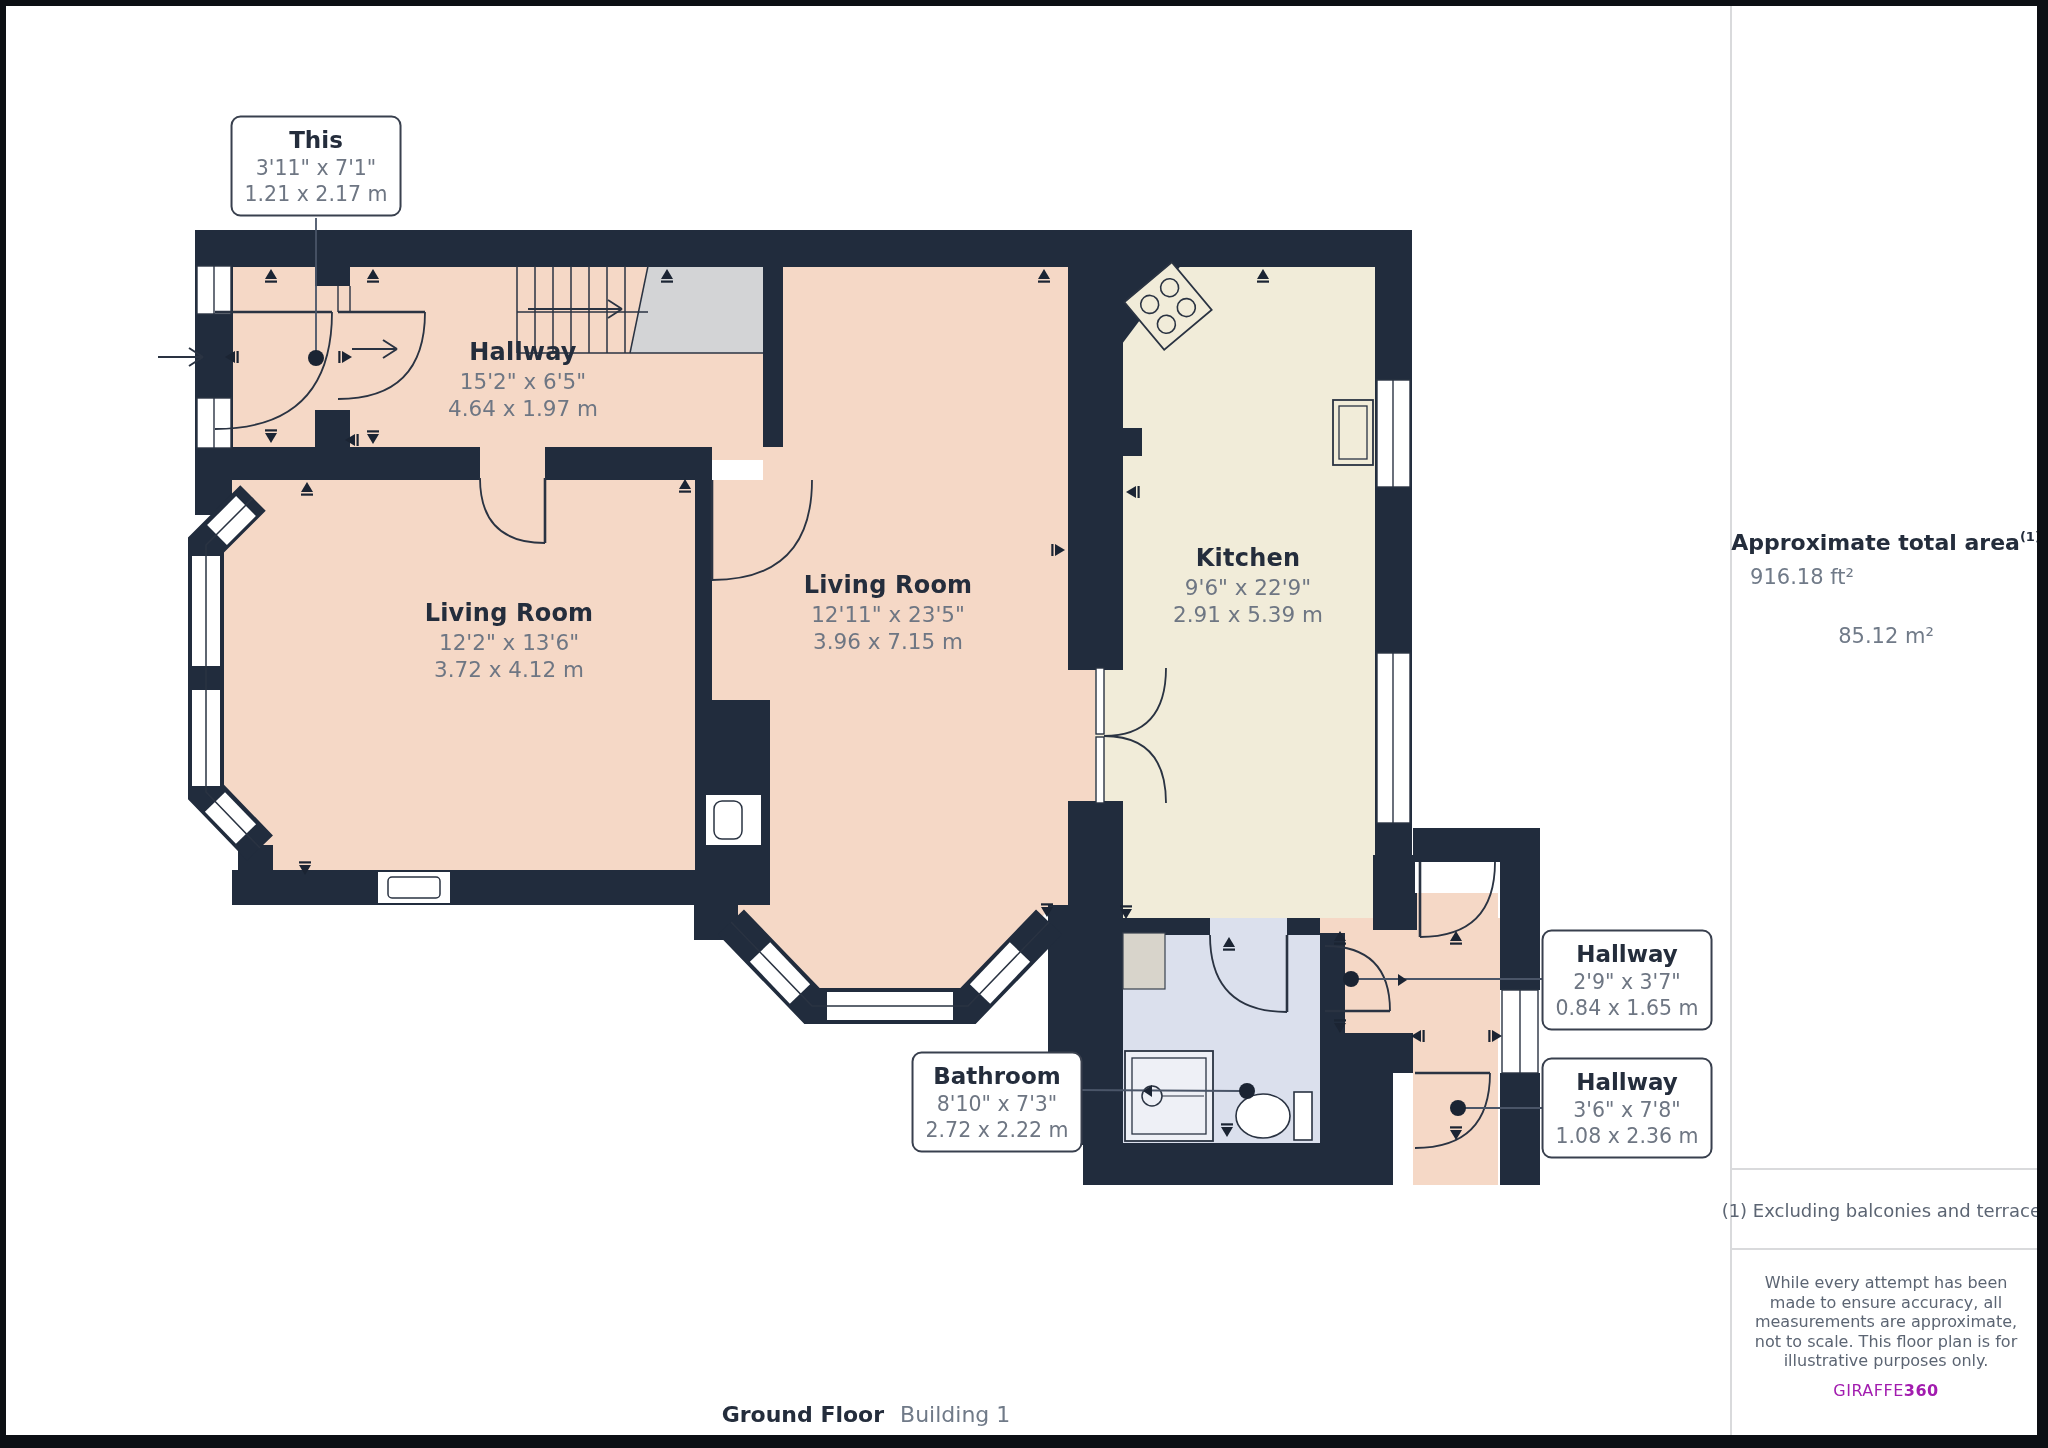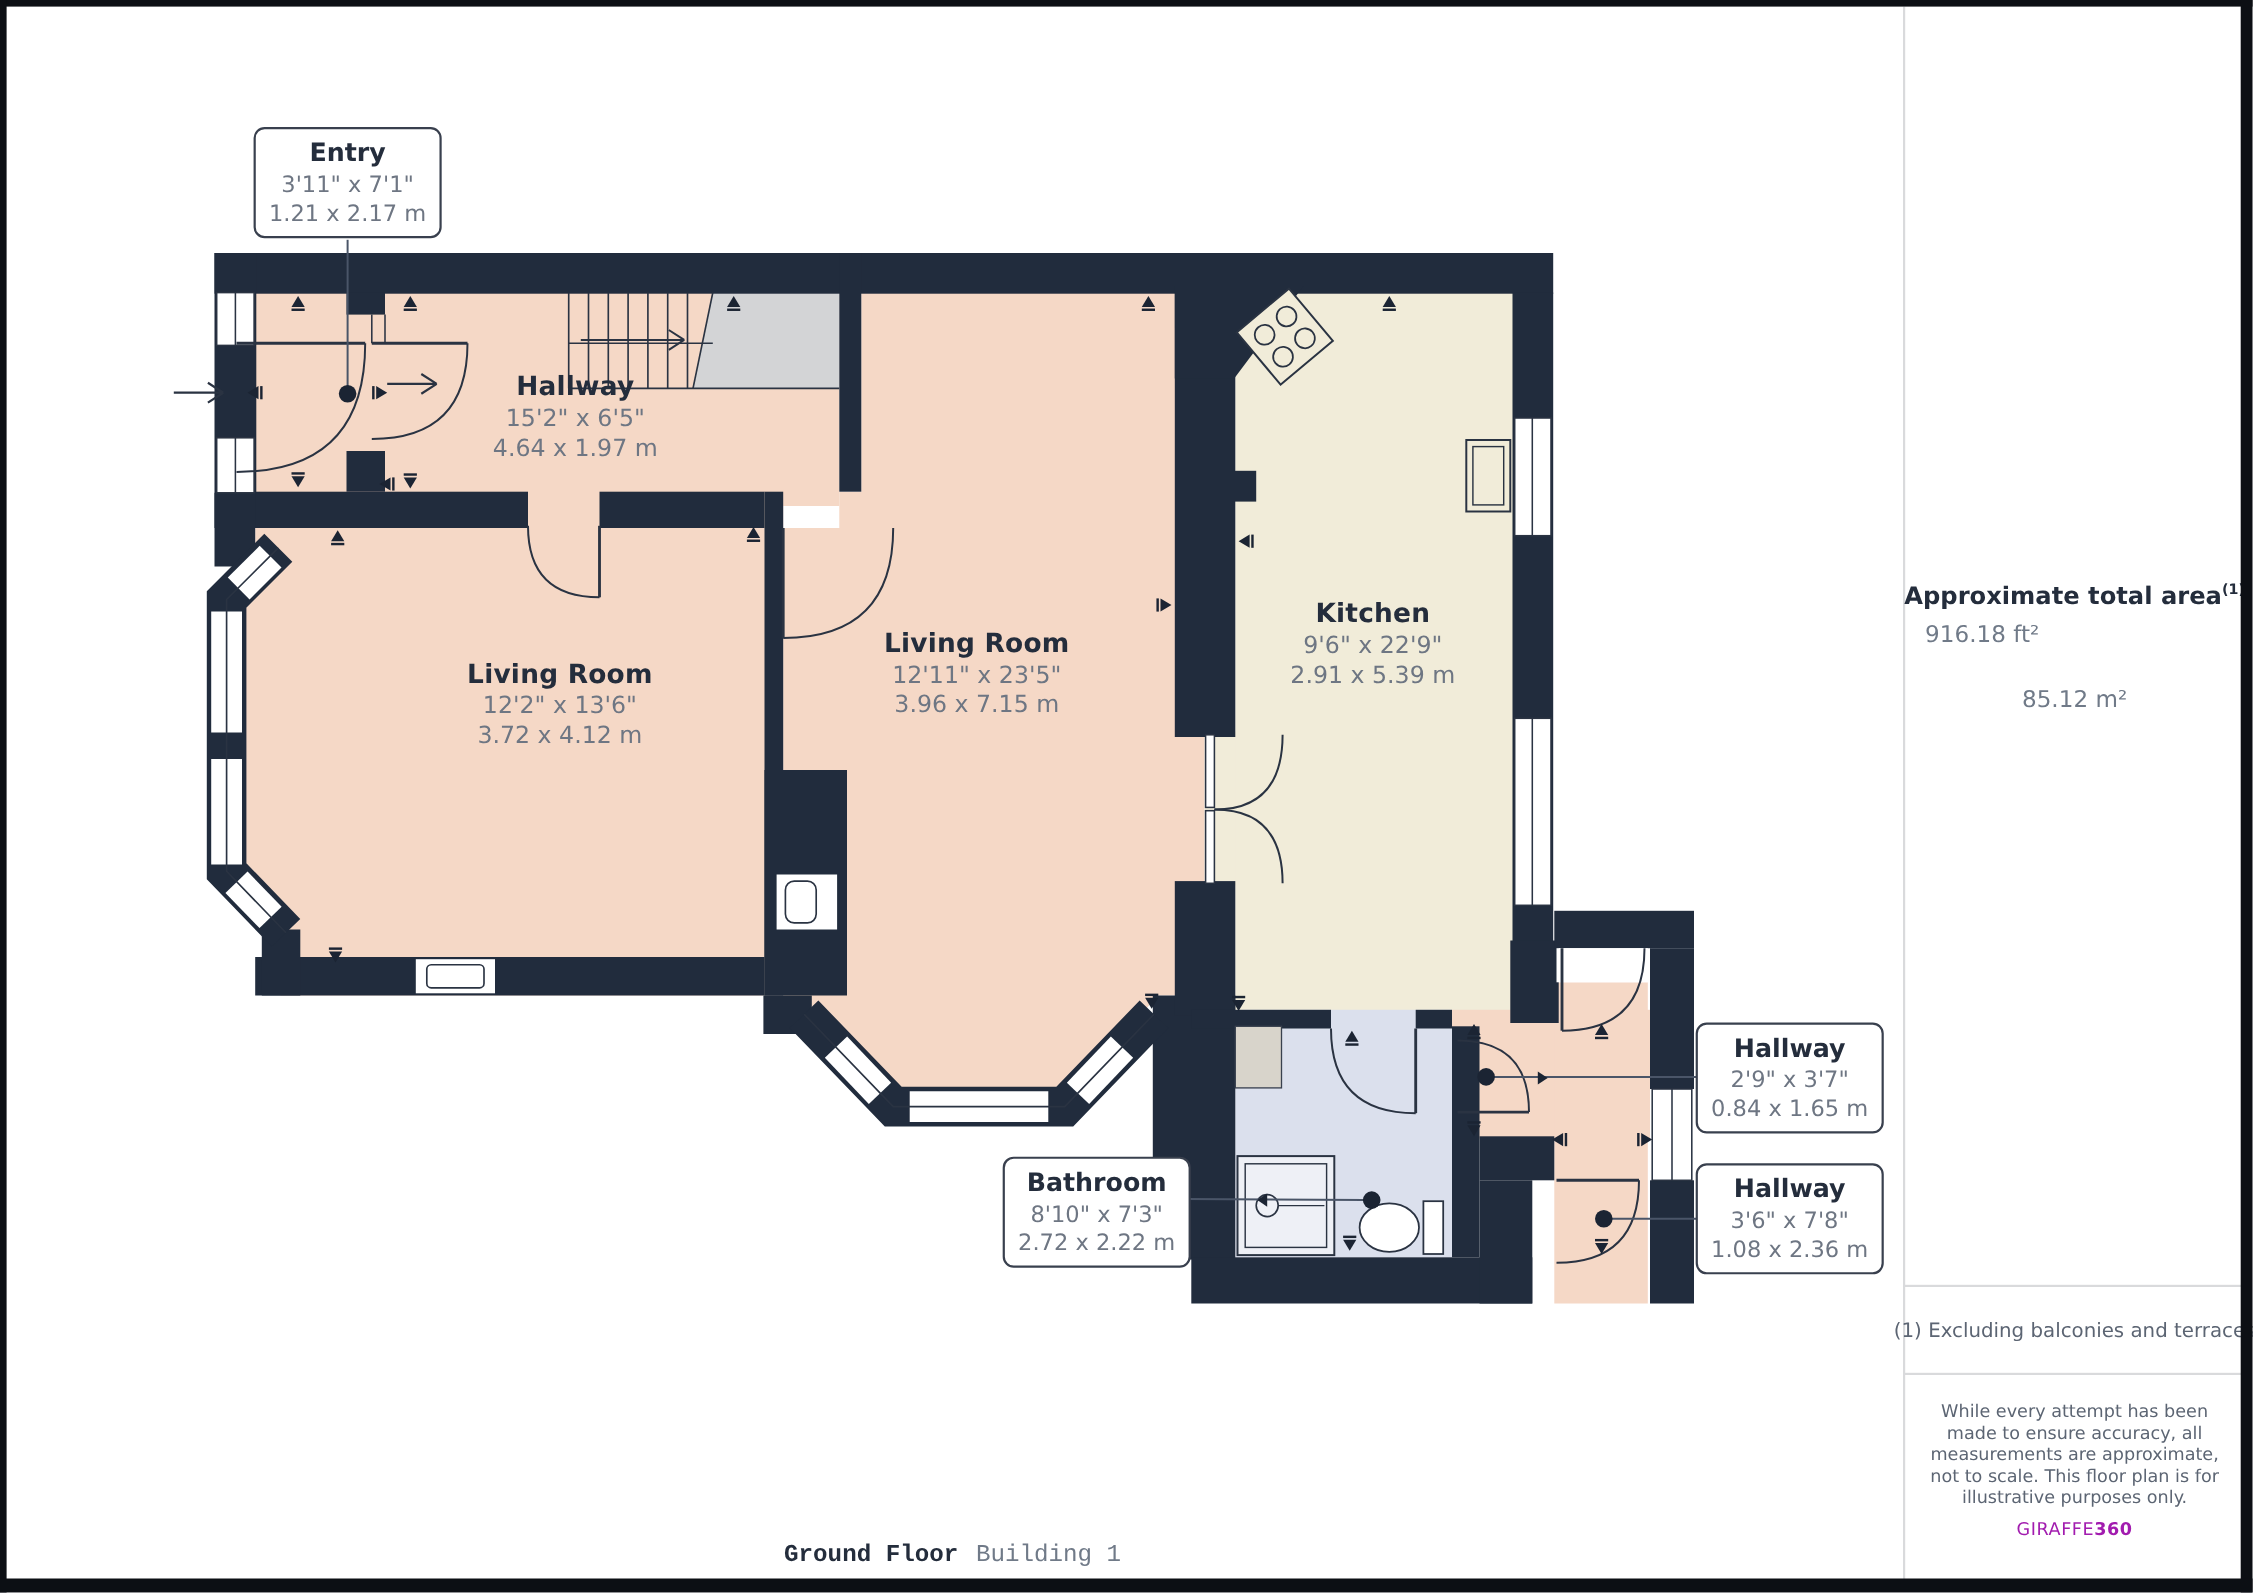--- a/index.html
+++ b/index.html
@@ -278,21 +278,21 @@
     <div class="d">12'11" x 23'5"</div>
     <div class="d">3.96 x 7.15 m</div>
   </div>
   <div class="room-label" style="left:1248px;top:585px;">
     <div class="t">Kitchen</div>
     <div class="d">9'6" x 22'9"</div>
     <div class="d">2.91 x 5.39 m</div>
   </div>
 
   <div class="callout" style="left:316px;top:166px;">
-    <div class="t">Entry</div>
+    <div class="t">This</div>
     <div class="d">3'11" x 7'1"</div>
     <div class="d">1.21 x 2.17 m</div>
   </div>
   <div class="callout" style="left:997px;top:1102px;">
     <div class="t">Bathroom</div>
     <div class="d">8'10" x 7'3"</div>
     <div class="d">2.72 x 2.22 m</div>
   </div>
   <div class="callout" style="left:1627px;top:980px;">
     <div class="t">Hallway</div>
@@ -314,21 +314,21 @@
     <div class="sb-val" style="left:1886px;top:606px;margin-top:30px;">85.12 m²</div>
     <div class="sep" style="left:1730px;top:1168px;width:312px;height:1.5px;"></div>
     <div class="sb-note" style="left:1886px;top:1210px;">(1) Excluding balconies and terraces</div>
     <div class="sep" style="left:1730px;top:1248px;width:312px;height:1.5px;"></div>
     <div class="sb-disc" style="left:1886px;top:1322px;">While every attempt has been made to ensure accuracy, all measurements are approximate, not to scale. This floor plan is for illustrative purposes only.</div>
     <div class="sb-brand" style="left:1886px;top:1390px;">
       <span>GIRAFFE</span><b>360</b>
     </div>
   </div>
 
-  <div class="footer" style="left:866px;top:1414px;font-family:Liberation Mono, monospace;">
+  <div class="footer" style="left:866px;top:1414px;">
     <span class="f">Ground Floor</span><span class="b">Building 1</span>
   </div>
 
   <div class="frame" style="left:0;top:0;width:2048px;height:6px;"></div>
   <div class="frame" style="left:0;top:0;width:6px;height:1448px;"></div>
   <div class="frame" style="left:2037px;top:0;width:11px;height:1448px;"></div>
   <div class="frame" style="left:0;top:1435px;width:2048px;height:13px;"></div>
 
 </div>
 

